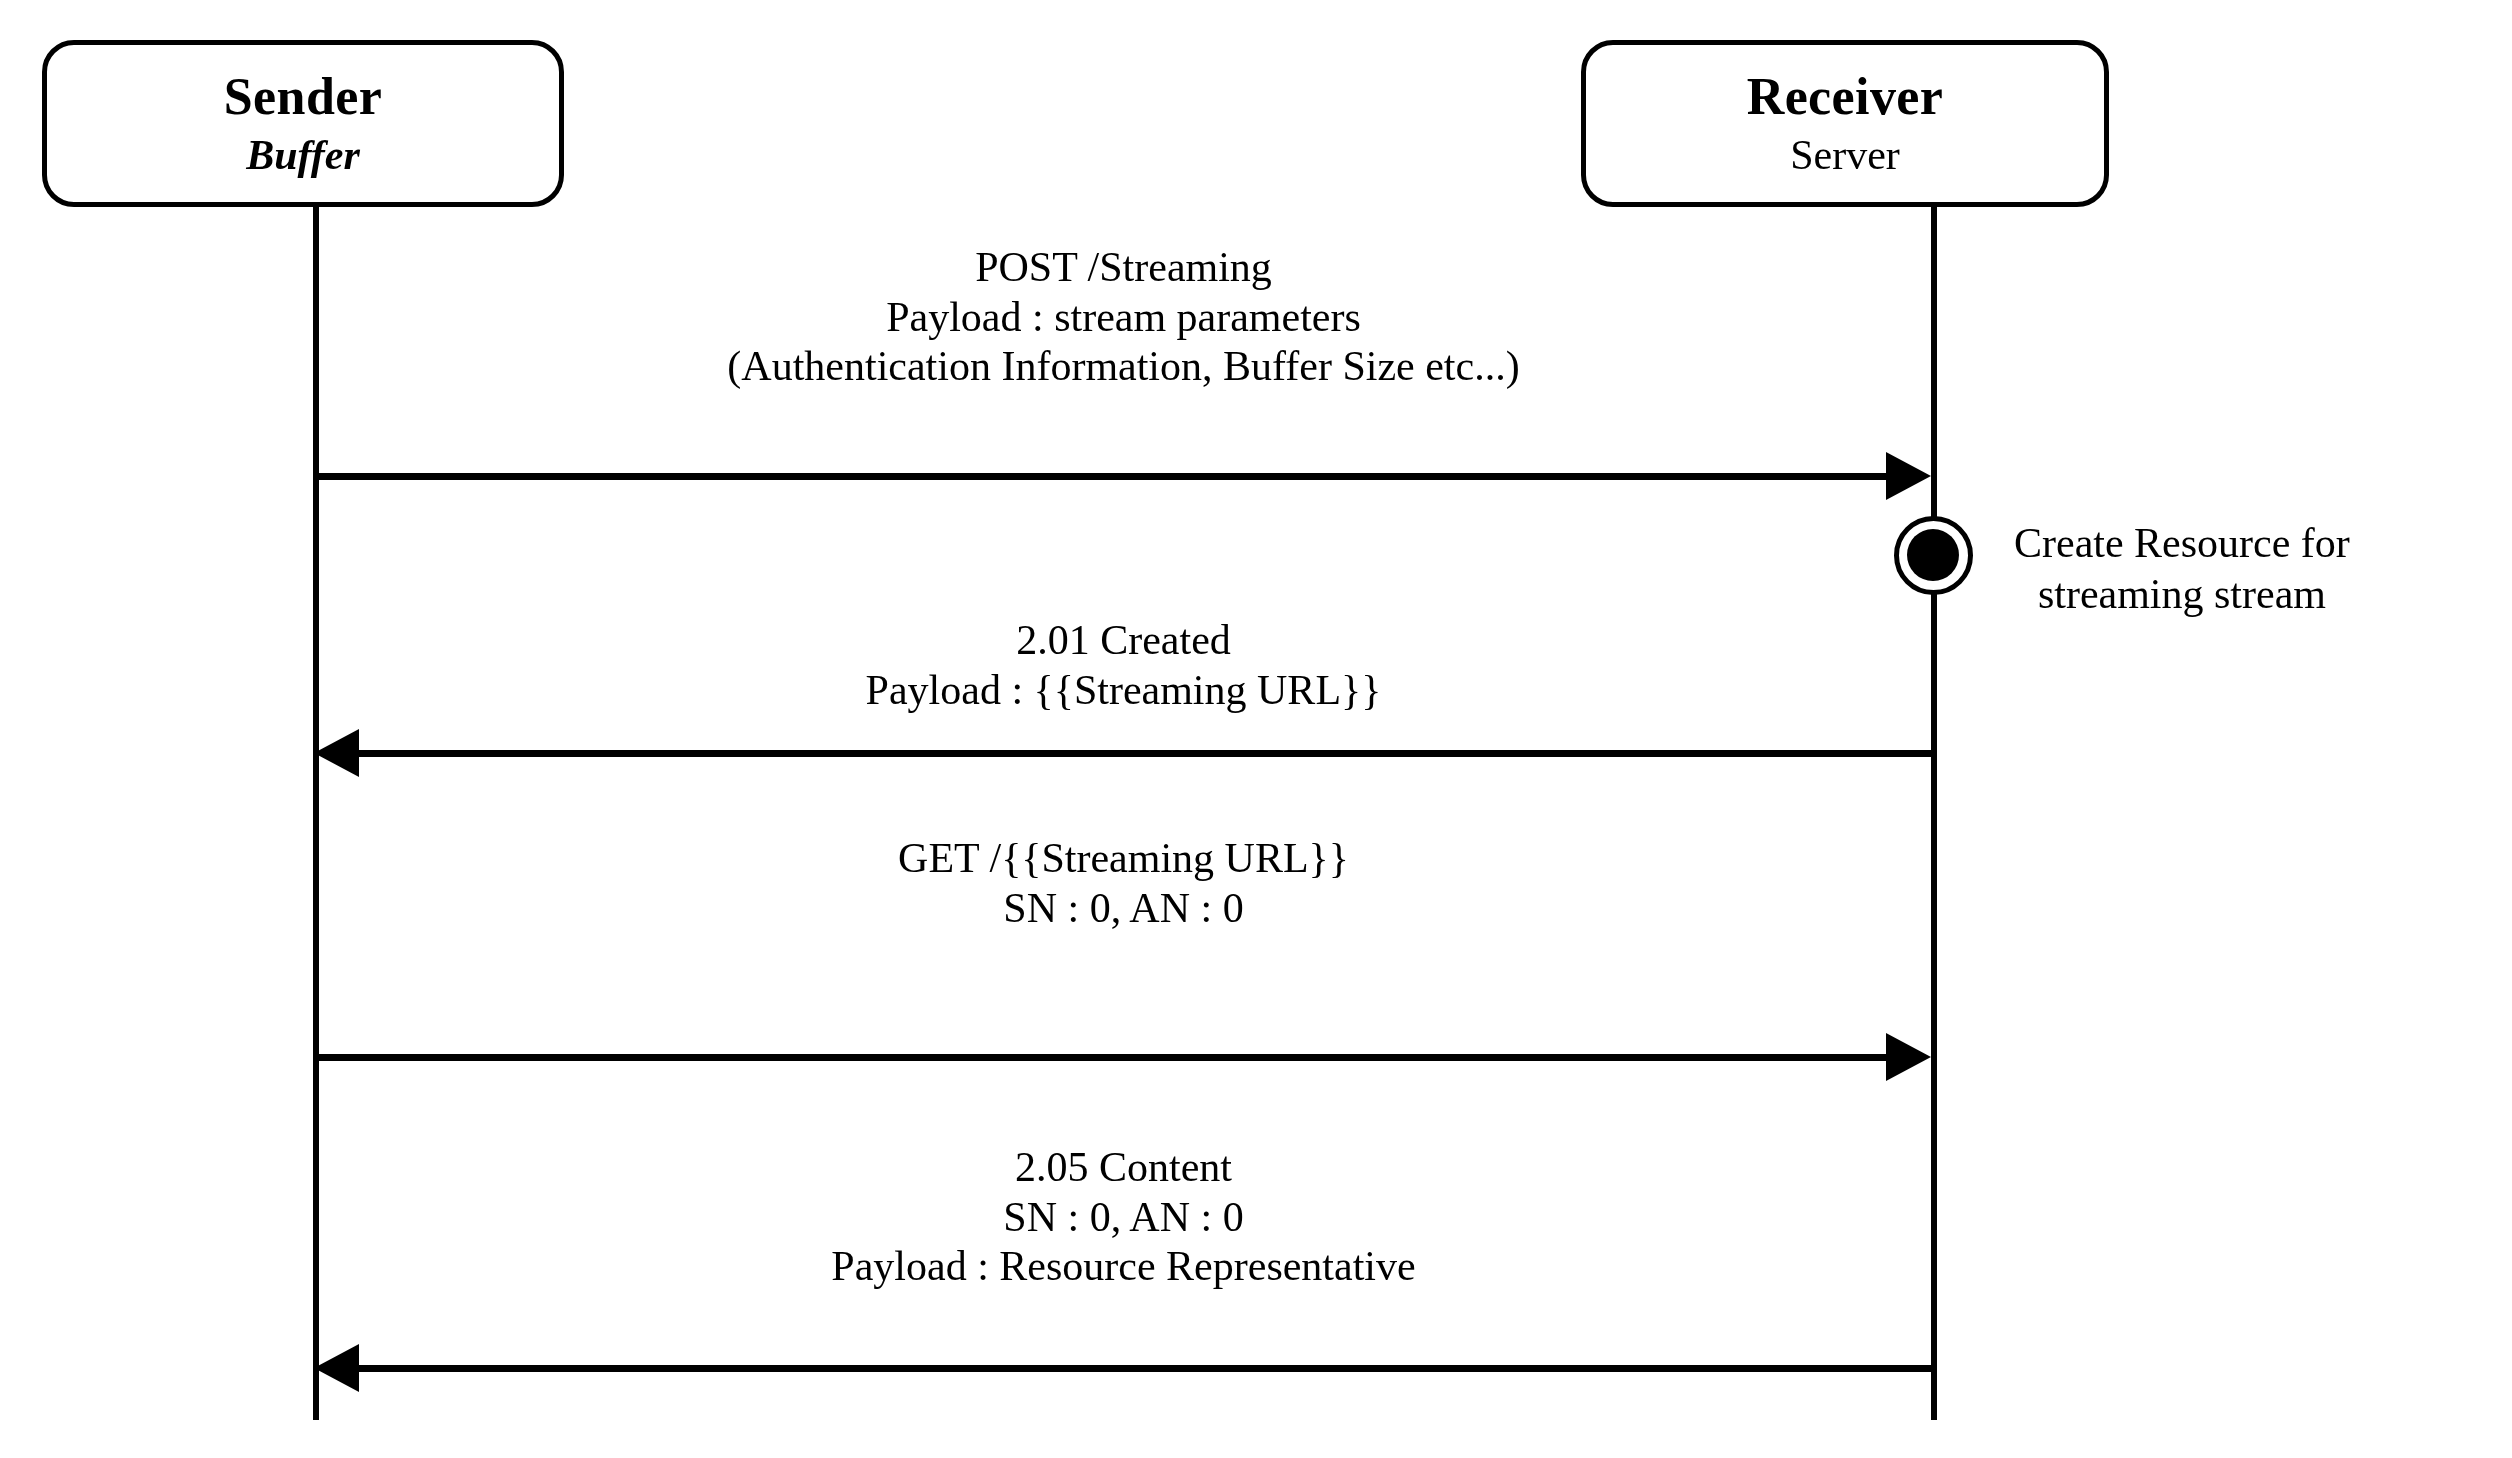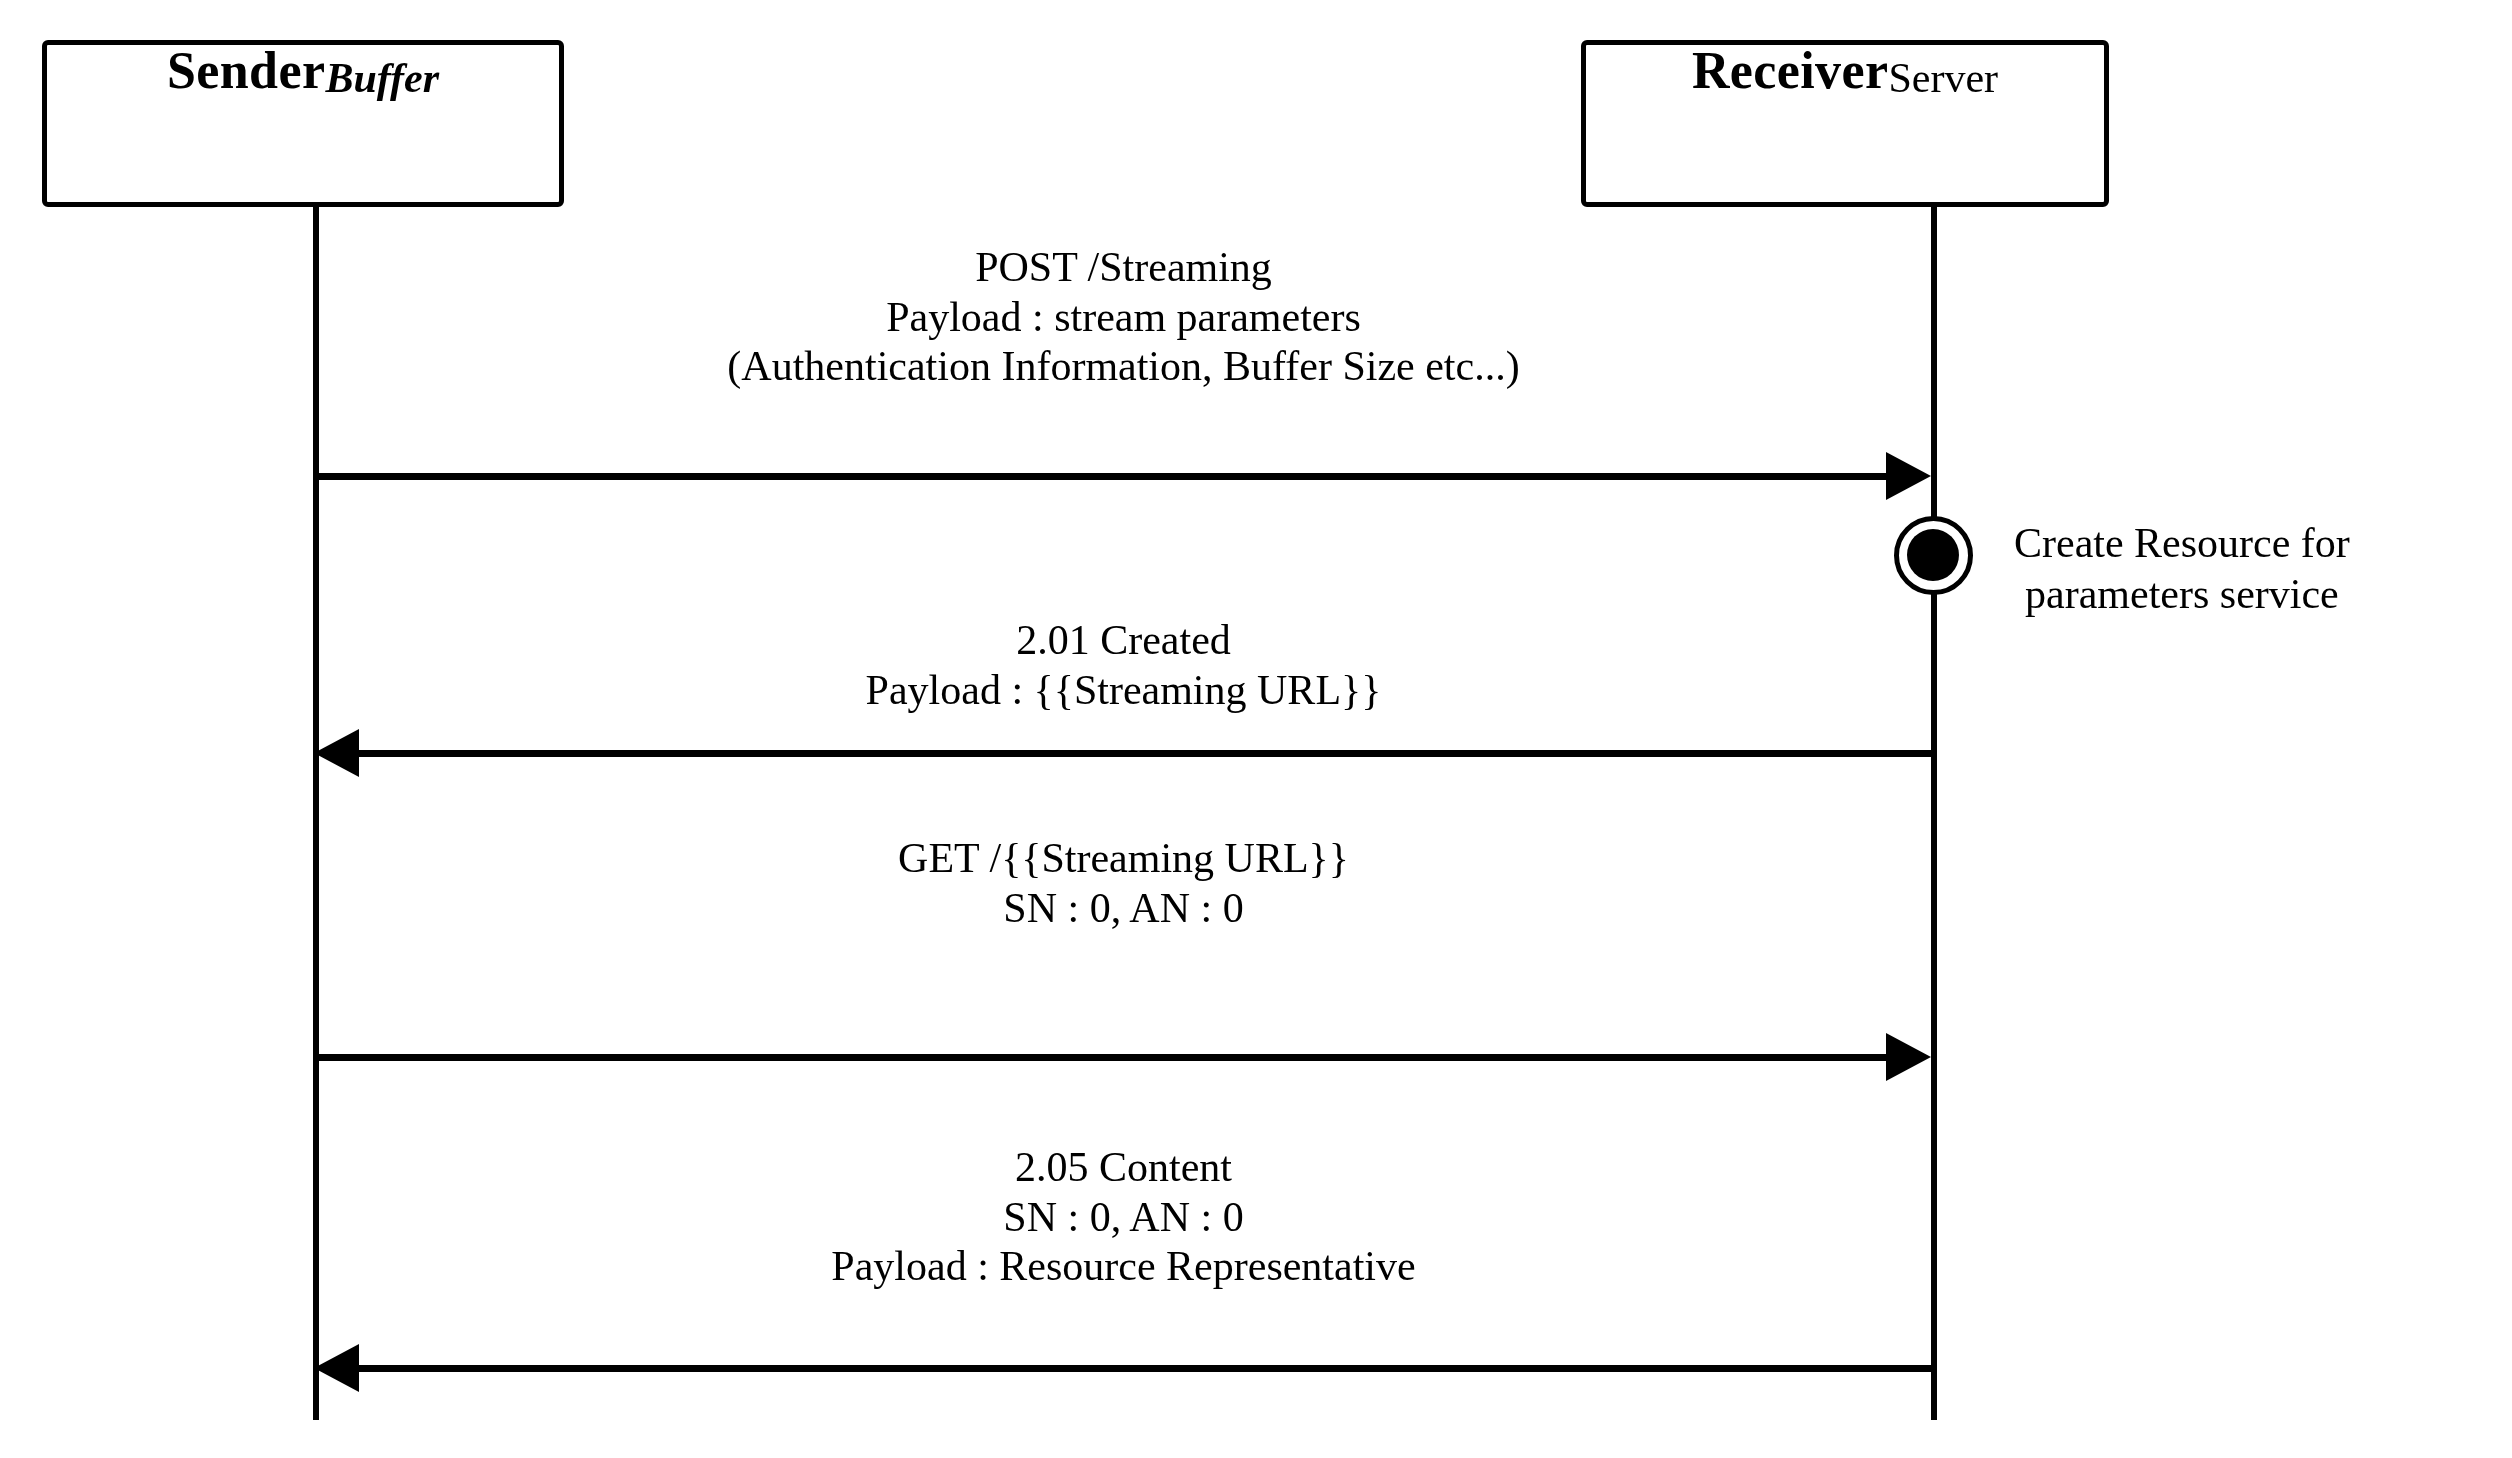--- a/index.html
+++ b/index.html
@@ -15,25 +15,25 @@
     overflow: hidden;
     font-family: "Liberation Serif", "DejaVu Serif", serif;
     color: #000000;
   }
 
   
   .lifeline-box {
     position: absolute;
     box-sizing: border-box;
     border: 5px solid #000000;
-    border-radius: 6px;
+    border-radius: 32px;
     background: #ffffff;
     display: flex;
-    flex-direction: row;
-    align-items: flex-start;
+    flex-direction: column;
+    align-items: center;
     justify-content: center;
   }
   .lifeline-title {
     font-weight: bold;
     font-size: 52px;
     line-height: 1.0;
     letter-spacing: 0.4px;
     white-space: nowrap;
   }
   .lifeline-subtitle {
@@ -134,21 +134,21 @@
     <span class="line">(Authentication Information, Buffer Size etc...)</span>
   </div>
   <div class="msg-line" style="left:316px; top:473px; width:1572px;"></div>
   <div class="arrowhead right" style="left:1886px; top:452px;"></div>
 
   <div class="state-marker" style="left:1894px; top:516px; width:79px; height:79px;">
     <div class="state-marker-inner" style="left:7.5px; top:7.5px; width:52px; height:52px;"></div>
   </div>
   <div class="side-note" style="left:1998px; top:518px;">
     <span class="line">Create Resource for</span>
-    <span class="line">parameters service</span>
+    <span class="line">streaming stream</span>
   </div>
 
   <div class="msg-label" style="left:316px; top:616px; width:1615px;">
     <span class="line">2.01 Created</span>
     <span class="line">Payload : {{Streaming URL}}</span>
   </div>
   <div class="msg-line" style="left:359px; top:750px; width:1574px;"></div>
   <div class="arrowhead left" style="left:314px; top:729px;"></div>
 
   <div class="msg-label" style="left:316px; top:834px; width:1615px;">

